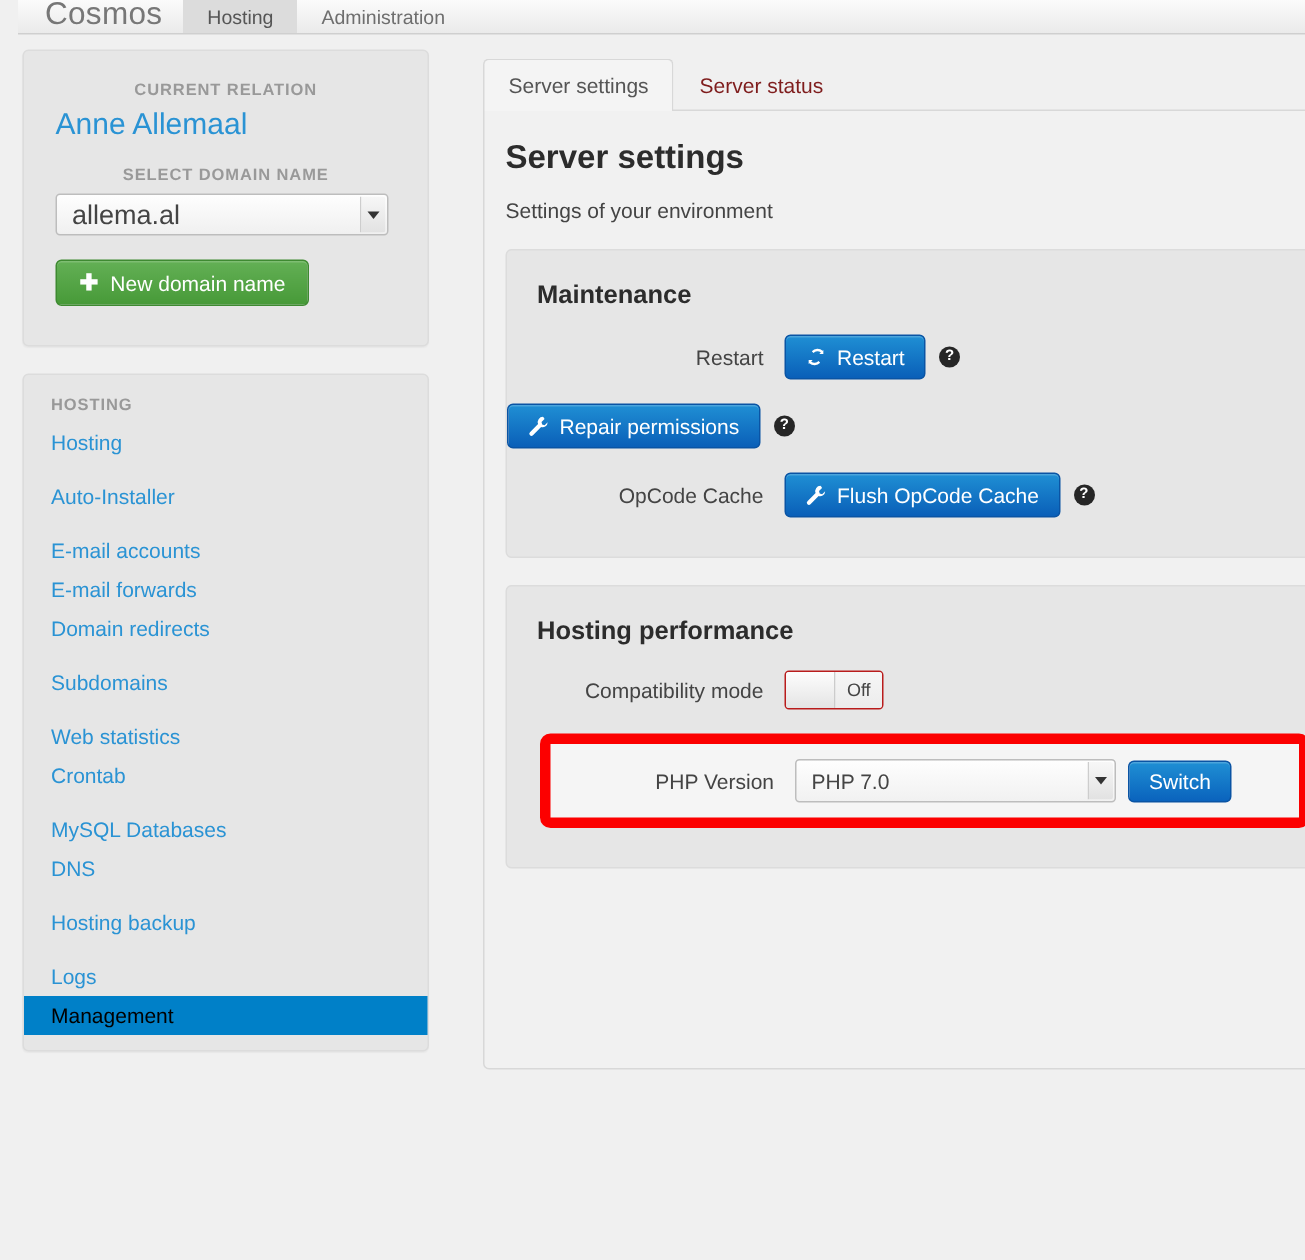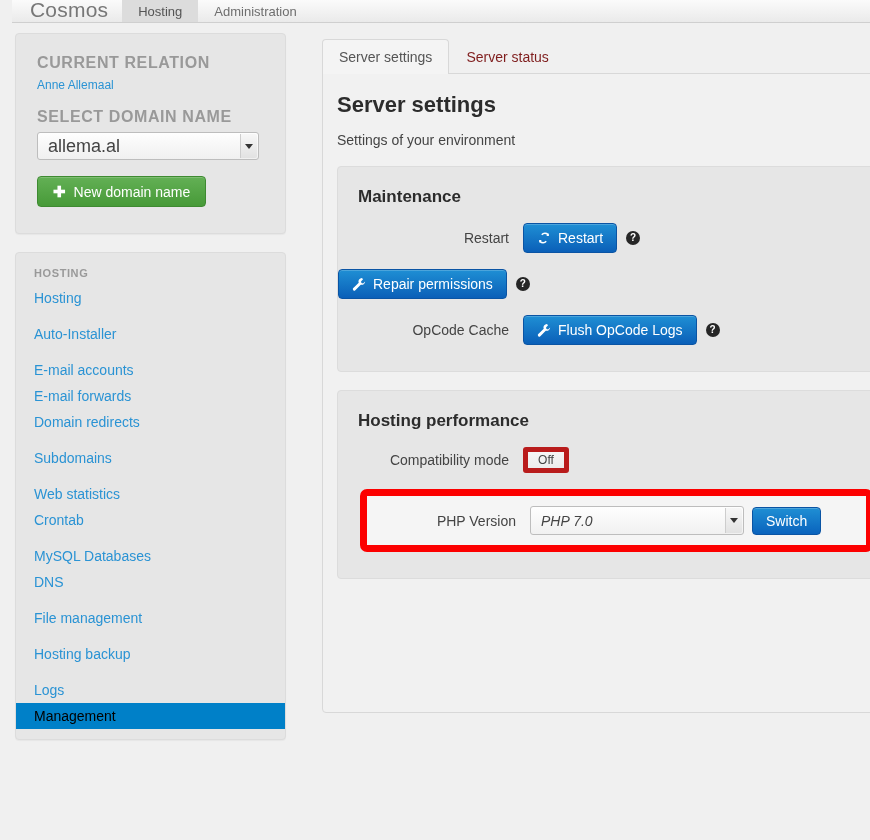--- a/index.html
+++ b/index.html
@@ -50,30 +50,31 @@
     width: 271px;
   }
   .panel {
     background: #e6e6e6;
     border: 1px solid #dcdcdc;
     border-radius: 4px;
     box-shadow: 0 1px 1px rgba(0,0,0,.04);
   }
   .relation-panel { padding: 20px 21px 26px 21px; }
   .label-caps {
-    font-size: 16px;
+    font-size: 11px;
     font-weight: bold;
     letter-spacing: .6px;
     color: #999;
     text-transform: uppercase;
     margin-bottom: 6px;
+    text-align: center;
   }
   .relation-name {
     color: #2a93d4;
-    font-size: 12px;
+    font-size: 20px;
     margin: 0 0 16px 0;
   }
   .select-box {
     position: relative;
     width: 222px; height: 28px;
     background: linear-gradient(to bottom, #fefefe 0%, #f0f0f0 100%);
     border: 1px solid #bdbdbd;
     border-radius: 3px;
     display: flex; align-items: center;
     padding-left: 10px;
@@ -224,27 +225,26 @@
     font-size: 10px;
     font-weight: bold;
     margin-left: 9px;
     line-height: 1;
     cursor: pointer;
   }
 
   
   .toggle {
     display: inline-flex;
-    width: 46px; height: 26px;
-    border: 5px solid #b91c1c;
+    width: 66px; height: 26px;
+    border: 1px solid #b91c1c;
     border-radius: 3px;
     overflow: hidden;
     background: #efefef;
     cursor: pointer;
-    flex-direction: column;
   }
   .toggle-knob {
     width: 33px;
     background: linear-gradient(to bottom, #fdfdfd 0%, #e4e4e4 100%);
     border-right: 1px solid #cccccc;
   }
   .toggle-text {
     flex: 1;
     display: flex; align-items: center; justify-content: center;
     font-size: 12px;
@@ -268,21 +268,20 @@
   .select-wide {
     position: relative;
     width: 214px; height: 29px;
     background: linear-gradient(to bottom, #fefefe 0%, #f1f1f1 100%);
     border: 1px solid #bdbdbd;
     border-radius: 3px;
     display: flex; align-items: center;
     padding-left: 10px;
     font-size: 14px;
     color: #444;
-    font-style: italic;
   }
   .btn-switch {
     margin-left: 8px;
     height: 28px;
     padding: 0 13px;
     background: linear-gradient(to bottom, #1f8fd4 0%, #0a63bd 100%);
     border: 1px solid #0a54a4;
     border-radius: 4px;
     color: #fff;
     font-size: 14px;
@@ -323,21 +322,20 @@
     <a class="menu-item">Hosting</a>
     <a class="menu-item gap">Auto-Installer</a>
     <a class="menu-item gap">E-mail accounts</a>
     <a class="menu-item">E-mail forwards</a>
     <a class="menu-item">Domain redirects</a>
     <a class="menu-item gap">Subdomains</a>
     <a class="menu-item gap">Web statistics</a>
     <a class="menu-item">Crontab</a>
     <a class="menu-item gap">MySQL Databases</a>
     <a class="menu-item">DNS</a>
-    <a class="menu-item gap">File management</a>
     <a class="menu-item gap">Hosting backup</a>
     <a class="menu-item gap">Logs</a>
     <a class="menu-item active">Management</a>
   </div>
 
 </div>
 
 <div class="main">
 
   <div class="tabs">
@@ -373,21 +371,21 @@
         </div>
         <span class="help-icon">?</span>
       </div>
 
       <div class="row">
         <div class="row-label">OpCode Cache</div>
         <div class="btn-blue">
           <svg width="14" height="14" viewBox="0 0 16 16">
             <path fill="#ffffff" d="M11.4 1a4 4 0 0 0-3.7 5.5L1.5 12.7a1.6 1.6 0 1 0 2.3 2.3l6.2-6.2A4 4 0 0 0 15 5.1l-2.3 2.3-1.9-.5-.5-1.9L12.6 2.7A4 4 0 0 0 11.4 1z"></path>
           </svg>
-          <span>Flush OpCode Logs</span>
+          <span>Flush OpCode Cache</span>
         </div>
         <span class="help-icon">?</span>
       </div>
     </div>
 
     <div class="section">
       <h3>Hosting performance</h3>
 
       <div class="row">
         <div class="row-label">Compatibility mode</div>

